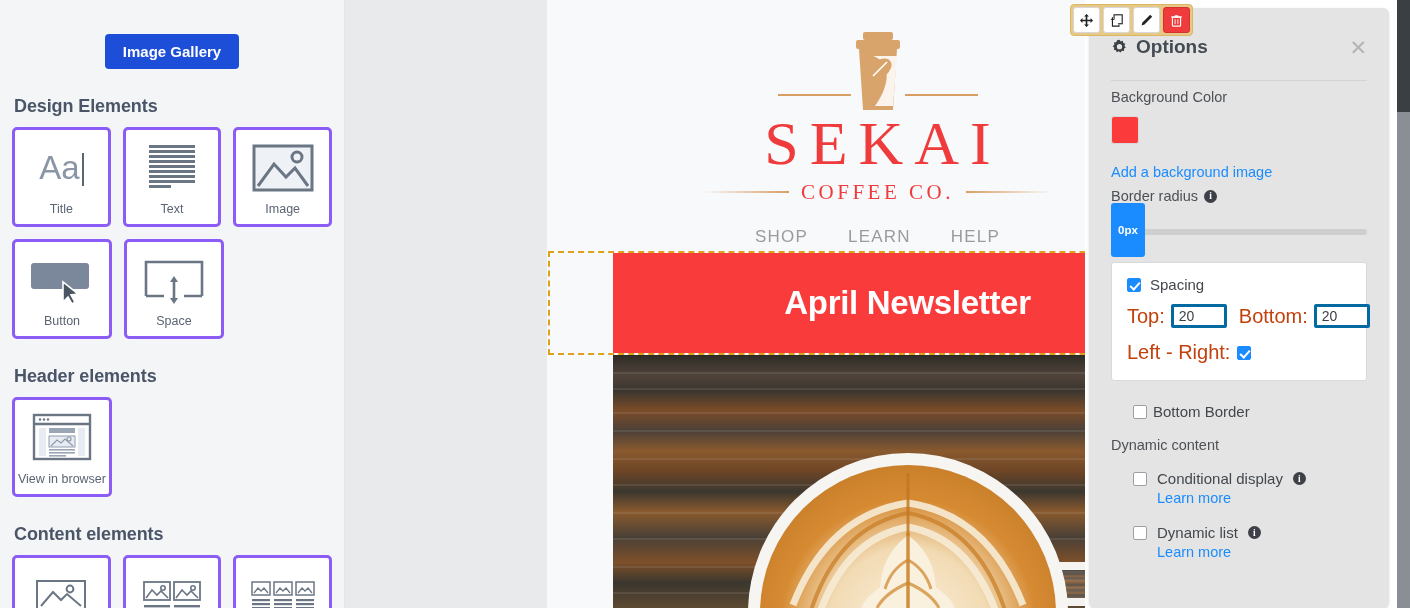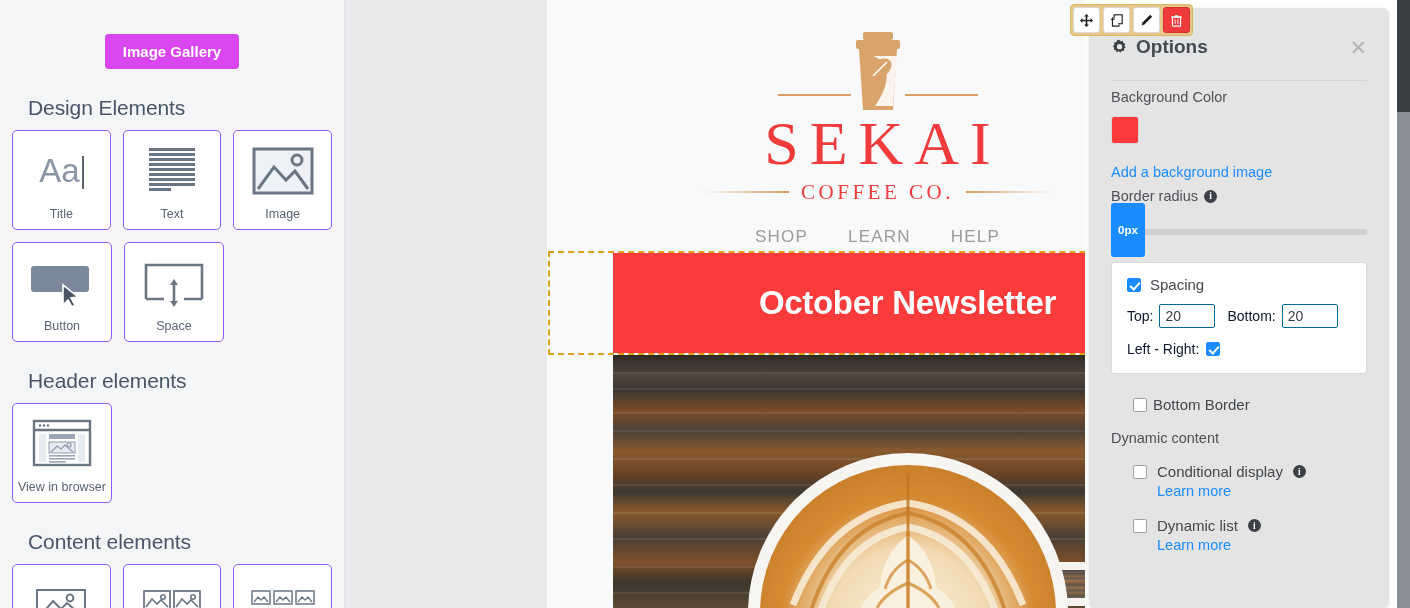--- a/index.html
+++ b/index.html
@@ -15,43 +15,43 @@
   .sidebar {
     width: 345px; height: 608px;
     background: #f4f5f7;
     border-right: 1px solid #e3e5e8;
     padding: 0 12px;
     overflow: hidden;
     position: relative;
   }
   .gallery-btn-wrap { display: flex; justify-content: center; padding-top: 34px; }
   .gallery-btn {
-    background: #d946ef;
+    background: #1d4ed8;
     color: #fff;
     border: none;
     border-radius: 4px;
     font-size: 15px;
     font-weight: bold;
     padding: 10px 18px;
     cursor: pointer;
     font-family: "Liberation Sans", sans-serif;
     line-height: 1;
   }
   .section-title {
-    font-size: 21px;
-    font-weight: normal;
+    font-size: 18px;
+    font-weight: bold;
     color: #4a5568;
-    margin: 27px 0 10px 16px;
+    margin: 27px 0 10px 2px;
     letter-spacing: -0.1px;
   }
   .tile-row { display: flex; gap: 12px; }
   .tile {
     width: 100px; height: 100px;
     background: #ffffff;
-    border: 1px solid #8b5cf6;
+    border: 3px solid #8b5cf6;
     border-radius: 5px;
     display: flex;
     flex-direction: column;
     align-items: center;
     justify-content: flex-start;
     cursor: pointer;
     position: relative;
     overflow: hidden;
   }
   .tile-icon {
@@ -287,24 +287,24 @@
     content: "";
     position: absolute; left: 4px; top: 1px;
     width: 4px; height: 8px;
     border: solid #fff; border-width: 0 2px 2px 0;
     transform: rotate(42deg);
   }
   .chk-label { font-size: 15px; color: #43484d; }
   .field-row {
     display: flex; align-items: center; margin-top: 11px; gap: 6px;
   }
-  .field-lbl { font-size: 14px; color: #0f172a; }
+  .field-lbl { font-size: 20px; color: #c2410c; }
   .num-input {
     width: 56px; height: 24px;
-    border: 1px solid #0369a1;
+    border: 3px solid #0369a1;
     border-radius: 2px;
     font-size: 14px; color: #3b3f44;
     padding: 0 5px;
     font-family: "Liberation Sans", sans-serif;
     background: #fff;
   }
   .lr-row { display: flex; align-items: center; gap: 7px; margin-top: 13px; }
   .outer-chk-row { display: flex; align-items: center; gap: 6px; margin-top: 22px; padding-left: 22px;}
   .dyn-title { font-size: 14.5px; color: #4d5156; margin-top: 17px; }
   .dyn-item { padding-left: 22px; margin-top: 17px; }
@@ -547,21 +547,21 @@
 
       <div class="nav-row">
         <a class="nav-link">SHOP</a>
         <a class="nav-link">LEARN</a>
         <a class="nav-link">HELP</a>
       </div>
 
       <div class="selected-wrap"></div>
 
       <div class="banner">
-        <span class="banner-text">October Newsletter</span>
+        <span class="banner-text">April Newsletter</span>
       </div>
 
       <div class="elem-toolbar">
         <div class="tb-btn">
           <svg width="13" height="13" viewBox="0 0 16 16">
             <path d="M8 0 L11 3 H9 V7 H13 V5 L16 8 L13 11 V9 H9 V13 H11 L8 16 L5 13 H7 V9 H3 V11 L0 8 L3 5 V7 H7 V3 H5 Z" fill="#222"></path>
           </svg>
         </div>
         <div class="tb-btn">
           <svg width="13" height="13" viewBox="0 0 16 16">

